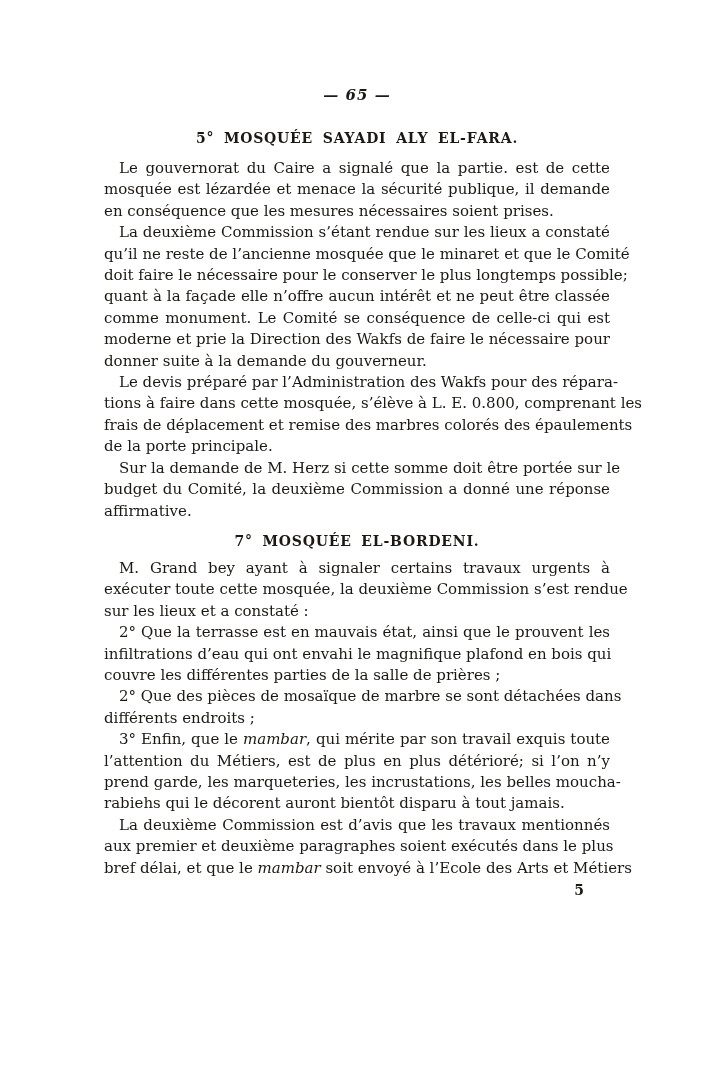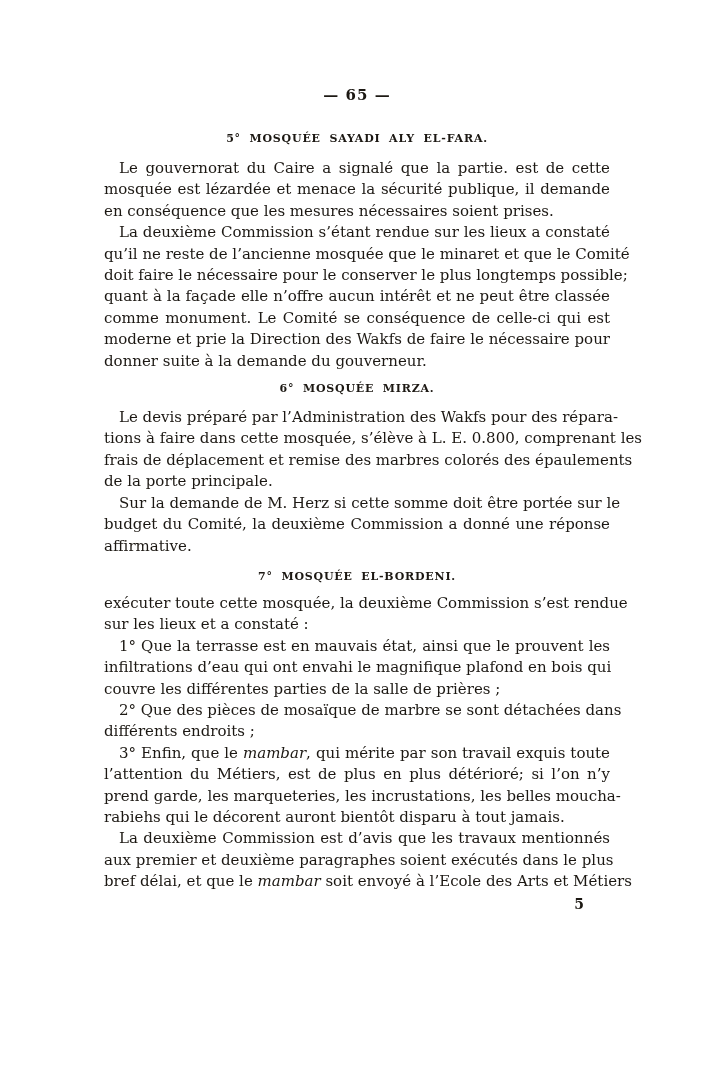--- a/index.html
+++ b/index.html
@@ -19,24 +19,25 @@
     margin-left:104px;
     width:506px;
     padding-top:86px;
   }
   .page-header {
     text-align:center;
     font-size:15px;
     font-weight:bold;
     letter-spacing:1px;
     height:17px;
+    font-style:italic;
   }
   .section-heading {
     text-align:center;
-    font-size:11px;
+    font-size:14px;
     font-weight:bold;
     letter-spacing:0.8px;
     word-spacing:4px;
     line-height:15px;
   }
   .h-first  { margin-top:28px; margin-bottom:12px; }
   .h-second { margin-top:9px;  margin-bottom:11px; }
   .h-third  { margin-top:12px;  margin-bottom:9px;  }
   .ln {
     font-size:15px;
@@ -69,34 +70,34 @@
     <div class="ln">mosquée est lézardée et menace la sécurité publique, il demande</div>
     <div class="ln last">en conséquence que les mesures nécessaires soient prises.</div>
     <div class="ln ind">La deuxième Commission s’étant rendue sur les lieux a constaté</div>
     <div class="ln">qu’il ne reste de l’ancienne mosquée que le minaret et que le Comité</div>
     <div class="ln">doit faire le nécessaire pour le conserver le plus longtemps possible;</div>
     <div class="ln">quant à la façade elle n’offre aucun intérêt et ne peut être classée</div>
     <div class="ln">comme monument. Le Comité se conséquence de celle-ci qui est</div>
     <div class="ln">moderne et prie la Direction des Wakfs de faire le nécessaire pour</div>
     <div class="ln last">donner suite à la demande du gouverneur.</div>
 
-    <div class="section-heading h-second">6° MOSQUÉE MIRZA.</div>
     <div class="ln ind">Le devis préparé par l’Administration des Wakfs pour des répara-</div>
     <div class="ln">tions à faire dans cette mosquée, s’élève à L. E. 0.800, comprenant les</div>
     <div class="ln">frais de déplacement et remise des marbres colorés des épaulements</div>
     <div class="ln last">de la porte principale.</div>
     <div class="ln ind">Sur la demande de M. Herz si cette somme doit être portée sur le</div>
     <div class="ln">budget du Comité, la deuxième Commission a donné une réponse</div>
     <div class="ln last">affirmative.</div>
 
     <div class="section-heading h-third">7° MOSQUÉE EL-BORDENI.</div>
+    <div class="ln ind">M. Grand bey ayant à signaler certains travaux urgents à</div>
     <div class="ln">exécuter toute cette mosquée, la deuxième Commission s’est rendue</div>
     <div class="ln last">sur les lieux et a constaté :</div>
 
-    <div class="ln ind">1° Que la terrasse est en mauvais état, ainsi que le prouvent les</div>
+    <div class="ln ind">2° Que la terrasse est en mauvais état, ainsi que le prouvent les</div>
     <div class="ln">infiltrations d’eau qui ont envahi le magnifique plafond en bois qui</div>
     <div class="ln last">couvre les différentes parties de la salle de prières ;</div>
 
     <div class="ln ind">2° Que des pièces de mosaïque de marbre se sont détachées dans</div>
     <div class="ln last">différents endroits ;</div>
 
     <div class="ln ind"><span>3° Enfin, que le </span><span class="em">mambar</span><span>, qui mérite par son travail exquis toute</span></div>
     <div class="ln">l’attention du Métiers, est de plus en plus détérioré; si l’on n’y</div>
     <div class="ln">prend garde, les marqueteries, les incrustations, les belles moucha-</div>
     <div class="ln last">rabiehs qui le décorent auront bientôt disparu à tout jamais.</div>

